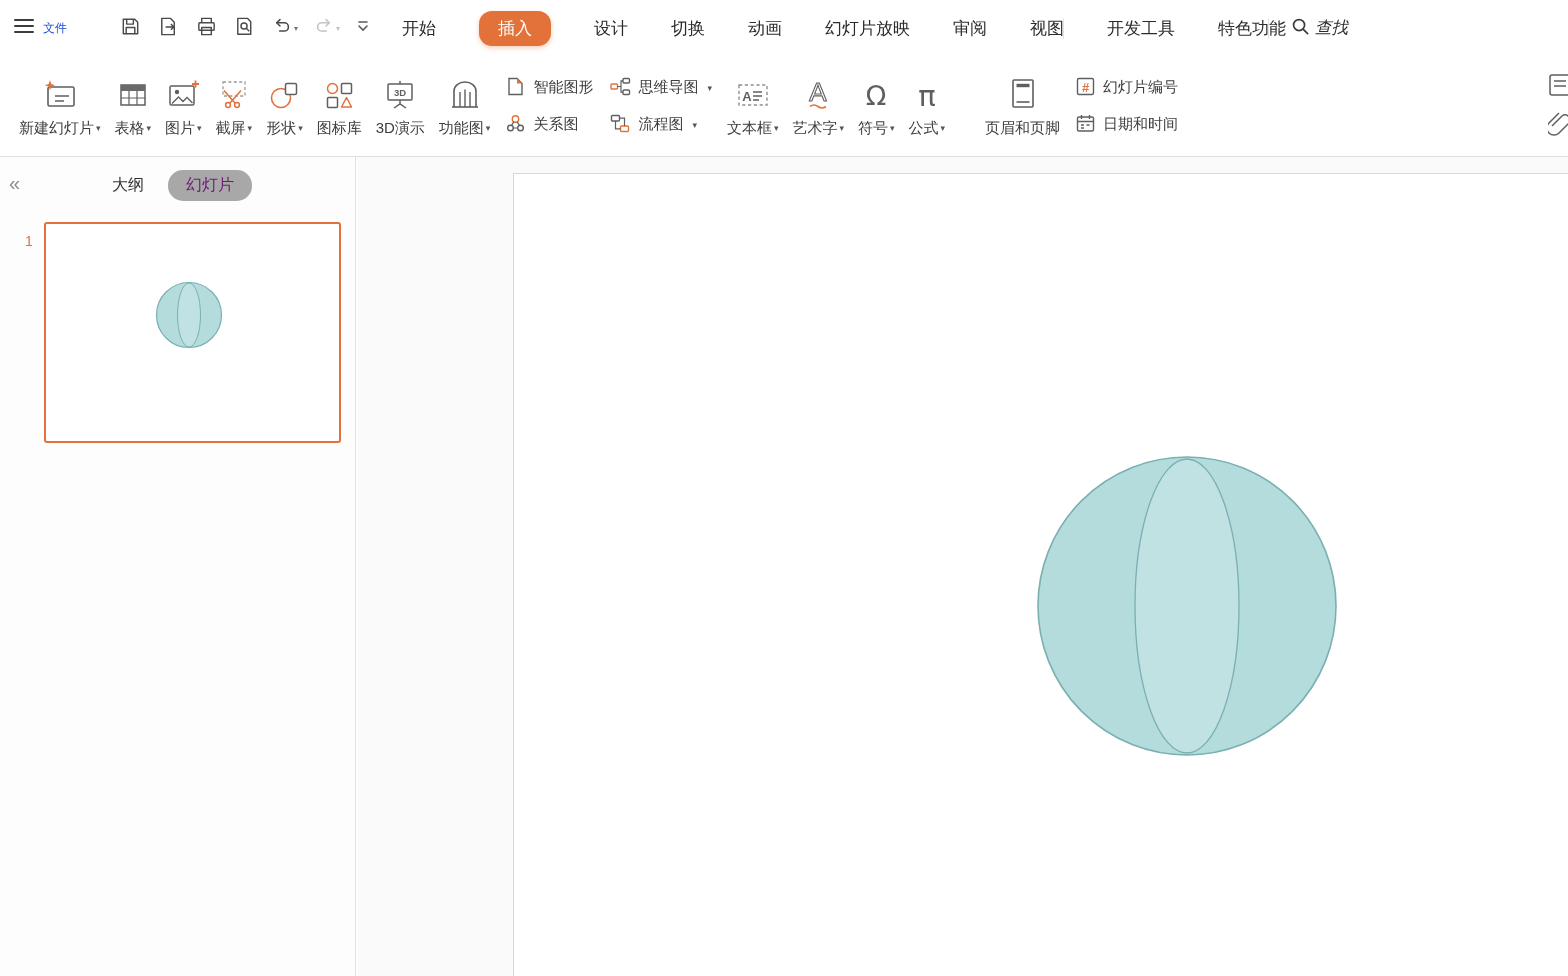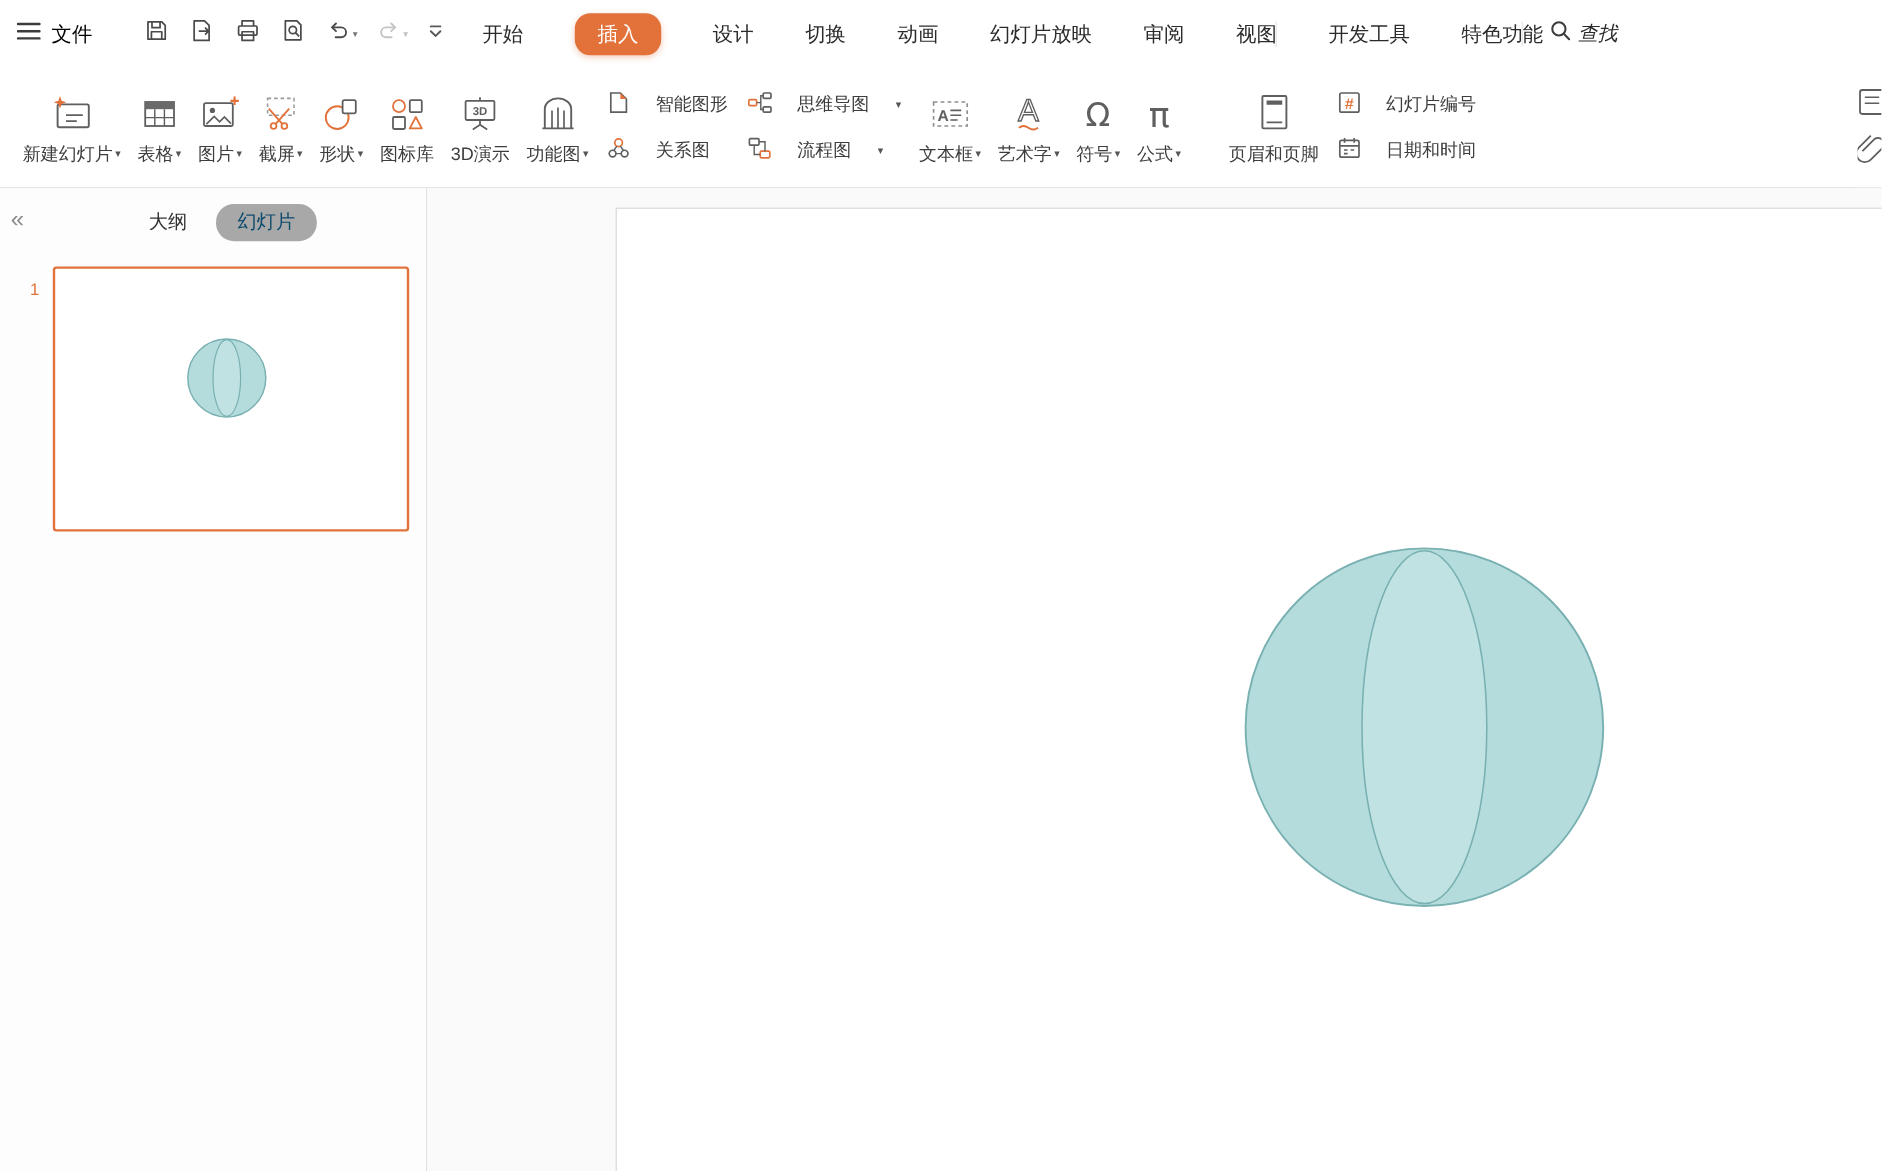--- a/index.html
+++ b/index.html
@@ -9,49 +9,49 @@
     --ball-stroke:#79b0b2;
     --pill-gray:#a8a8a8;
   }
   *{margin:0;padding:0;box-sizing:border-box;}
   html,body{width:1568px;height:976px;}
   body{font-family:"Liberation Sans","DejaVu Sans",sans-serif;background:#fff;position:relative;overflow:hidden;color:#333;}
 
   
   .menubar{position:absolute;top:0;left:0;width:100%;height:56px;background:#fff;}
   .file-cluster{position:absolute;left:14px;top:0;height:56px;display:flex;align-items:center;gap:9px;cursor:default;}
-  .file-label{font-size:17px;color:#000000;}
+  .file-label{font-size:12px;color:#1d4ed8;}
   .quick-icons{position:absolute;left:114px;top:0;height:56px;display:flex;align-items:center;gap:5px;}
   .qbtn{display:flex;align-items:center;justify-content:center;height:32px;padding:0 5px;border-radius:3px;}
   .qcaret{font-size:8px;color:#777;margin-left:1px;}
   .qcaret.dim{color:#c2c2c2;}
   .menu-tabs{position:absolute;left:402px;top:0;height:56px;display:flex;align-items:center;gap:43px;}
   .mtab{font-size:17px;color:#2b2b2b;white-space:nowrap;cursor:default;}
   .mtab.active{background:var(--accent);color:#fff;padding:6px 19px;border-radius:13px;box-shadow:0 2px 5px rgba(226,113,58,.35);}
   .search-cluster{position:absolute;left:1291px;top:0;height:56px;display:flex;align-items:center;gap:5px;font-size:16.5px;color:#2b2b2b;font-style:italic;}
   .mdivider{position:absolute;top:18px;width:1px;height:21px;background:#e4e4e4;}
 
   
   .ribbon{position:absolute;top:56px;left:0;width:100%;height:101px;background:#fff;border-bottom:1px solid #e0e0e0;display:flex;align-items:center;padding-left:12px;overflow:hidden;}
   .rgroup{display:flex;flex-direction:column;align-items:center;justify-content:center;gap:8px;padding:0 7px;flex:0 0 auto;}
   .rgroup .ico{height:36px;display:flex;align-items:flex-end;justify-content:center;}
   .rlabel{font-size:15px;color:#3d3d3d;white-space:nowrap;display:flex;align-items:center;}
   .caret{font-size:9px;color:#555;margin-left:2px;}
   .rcol{display:flex;flex-direction:column;gap:13px;padding:0 8px;flex:0 0 auto;}
-  .rsmall{display:flex;align-items:center;gap:20px;font-size:15px;color:#3d3d3d;white-space:nowrap;text-align:center;}
+  .rsmall{display:flex;align-items:center;gap:7px;font-size:15px;color:#3d3d3d;white-space:nowrap;text-align:center;}
   .hf{margin-left:26px;}
   .edge-icons{position:absolute;right:0;top:56px;width:24px;height:100px;overflow:hidden;background:#fff;}
   .edge-icons svg{position:absolute;left:4px;}
 
   
   .panel{position:absolute;left:0;top:157px;width:356px;bottom:0;background:#fdfdfd;border-right:1px solid #e0e0e0;}
   .collapse{position:absolute;left:9px;top:16px;font-size:20px;color:#8a8a8a;line-height:1;cursor:default;}
-  .panel-tabs{position:absolute;left:112px;top:13px;display:flex;align-items:center;gap:24px;margin-left:12px;}
+  .panel-tabs{position:absolute;left:112px;top:13px;display:flex;align-items:center;gap:24px;}
   .ptab{font-size:16px;color:#333;cursor:default;}
-  .ptab.pill{background:var(--pill-gray);color:#0c4a6e;padding:5px 18px;border-radius:15px;}
+  .ptab.pill{background:var(--pill-gray);color:#701a75;padding:5px 18px;border-radius:15px;}
   .thumb-num{position:absolute;left:25px;top:76px;font-size:14px;color:var(--accent);}
   .thumb{position:absolute;left:44px;top:65px;width:297px;height:221px;background:#fff;border:2px solid var(--accent);border-radius:3px;}
   .thumb svg{position:absolute;left:108px;top:56px;}
 
   
   .canvas-area{position:absolute;left:357px;top:157px;right:0;bottom:0;background:#fafafa;}
   .slide{position:absolute;left:156px;top:16px;right:-2px;bottom:-2px;background:#fff;border:1px solid #d8d8d8;}
   .ball{position:absolute;left:521px;top:280px;}
 </style>
 </head>

